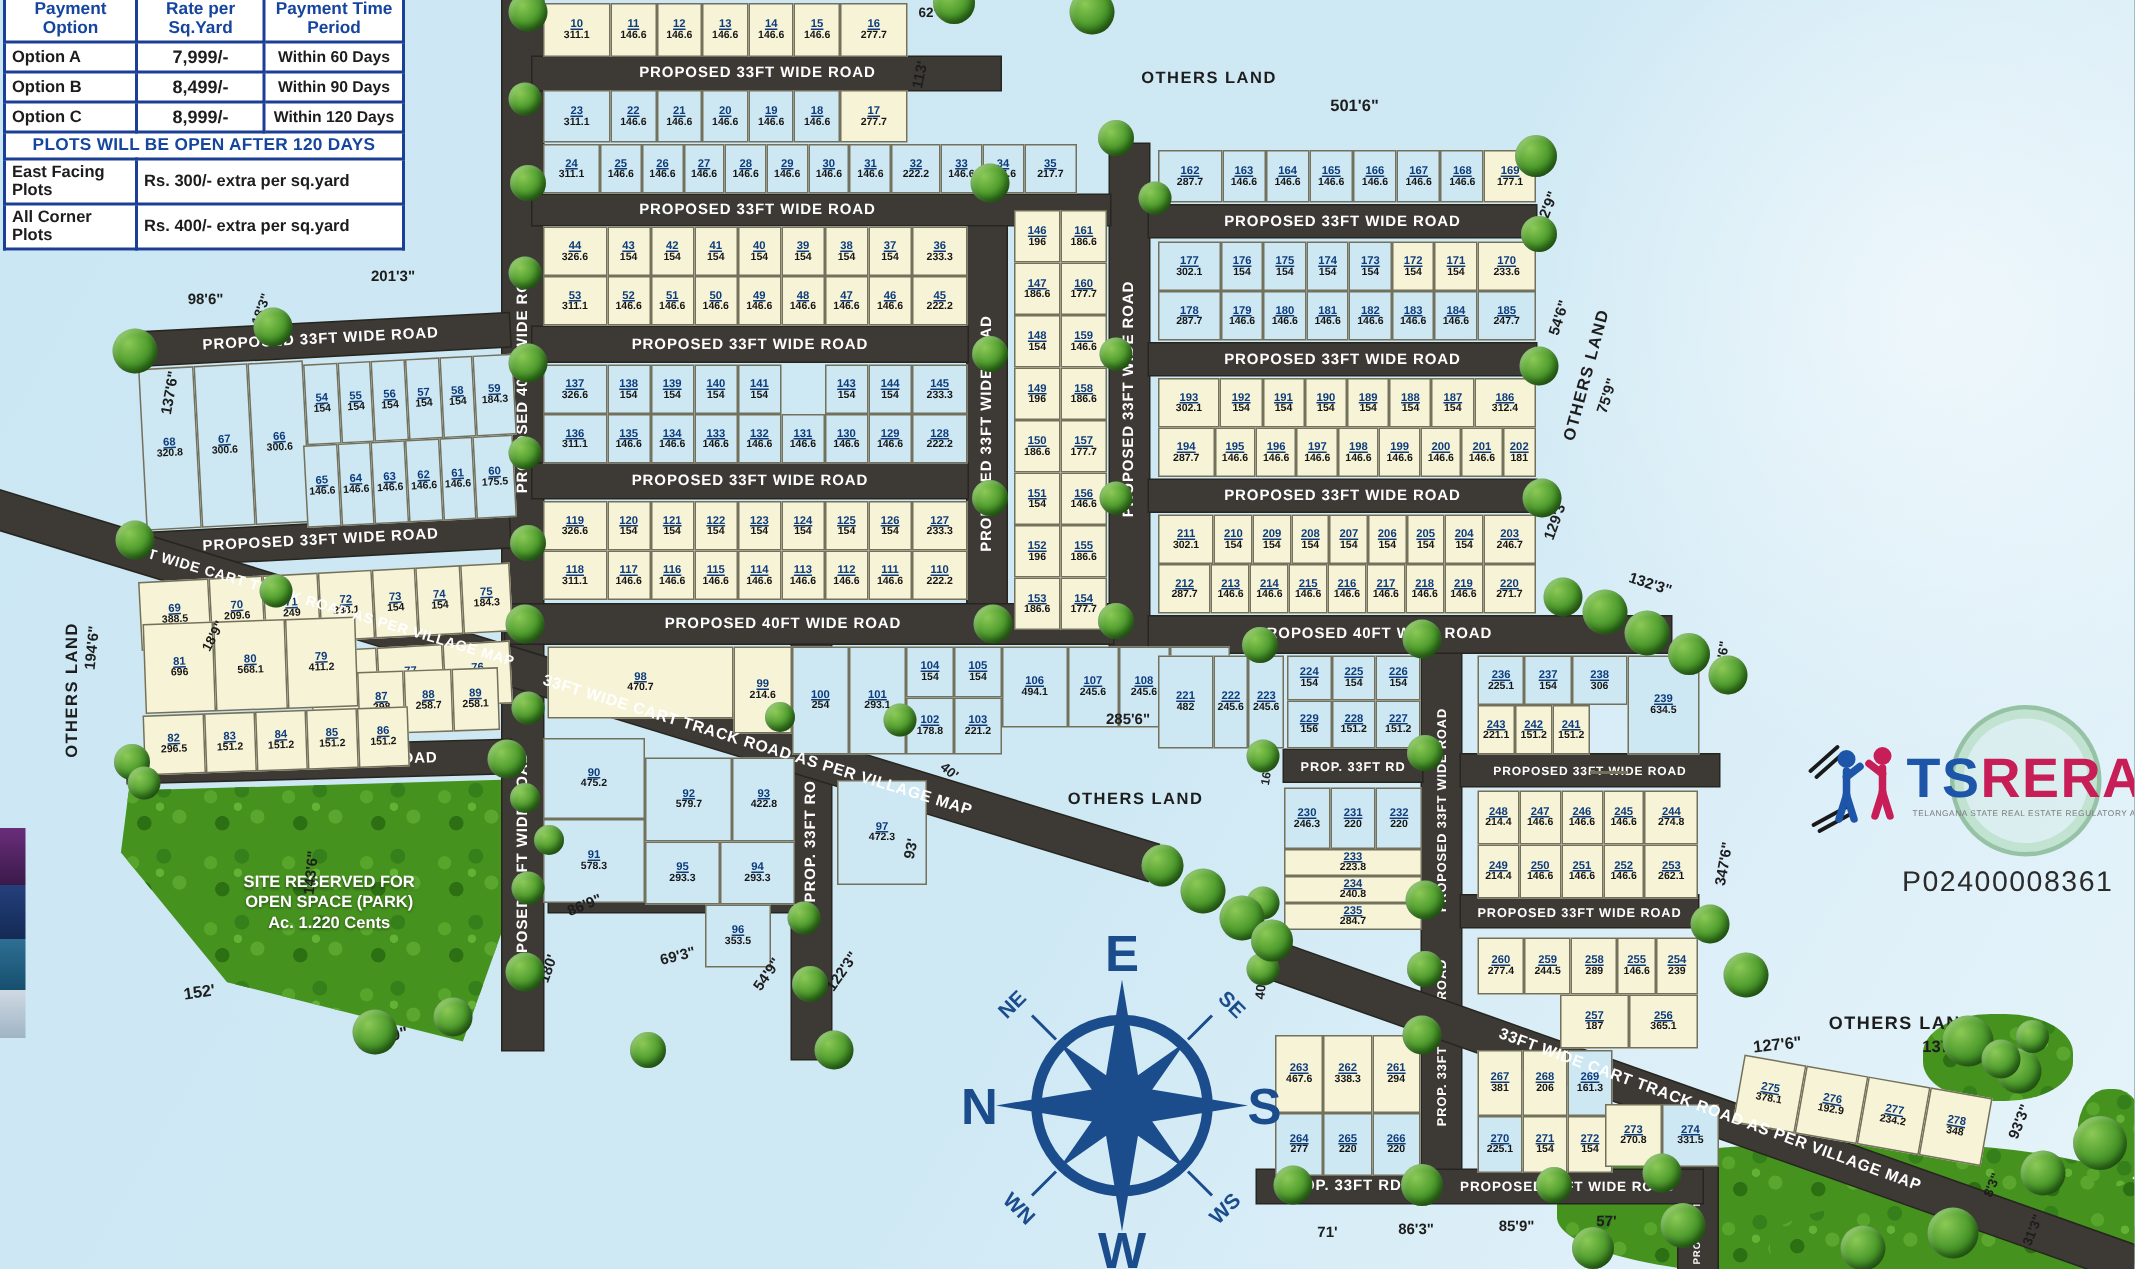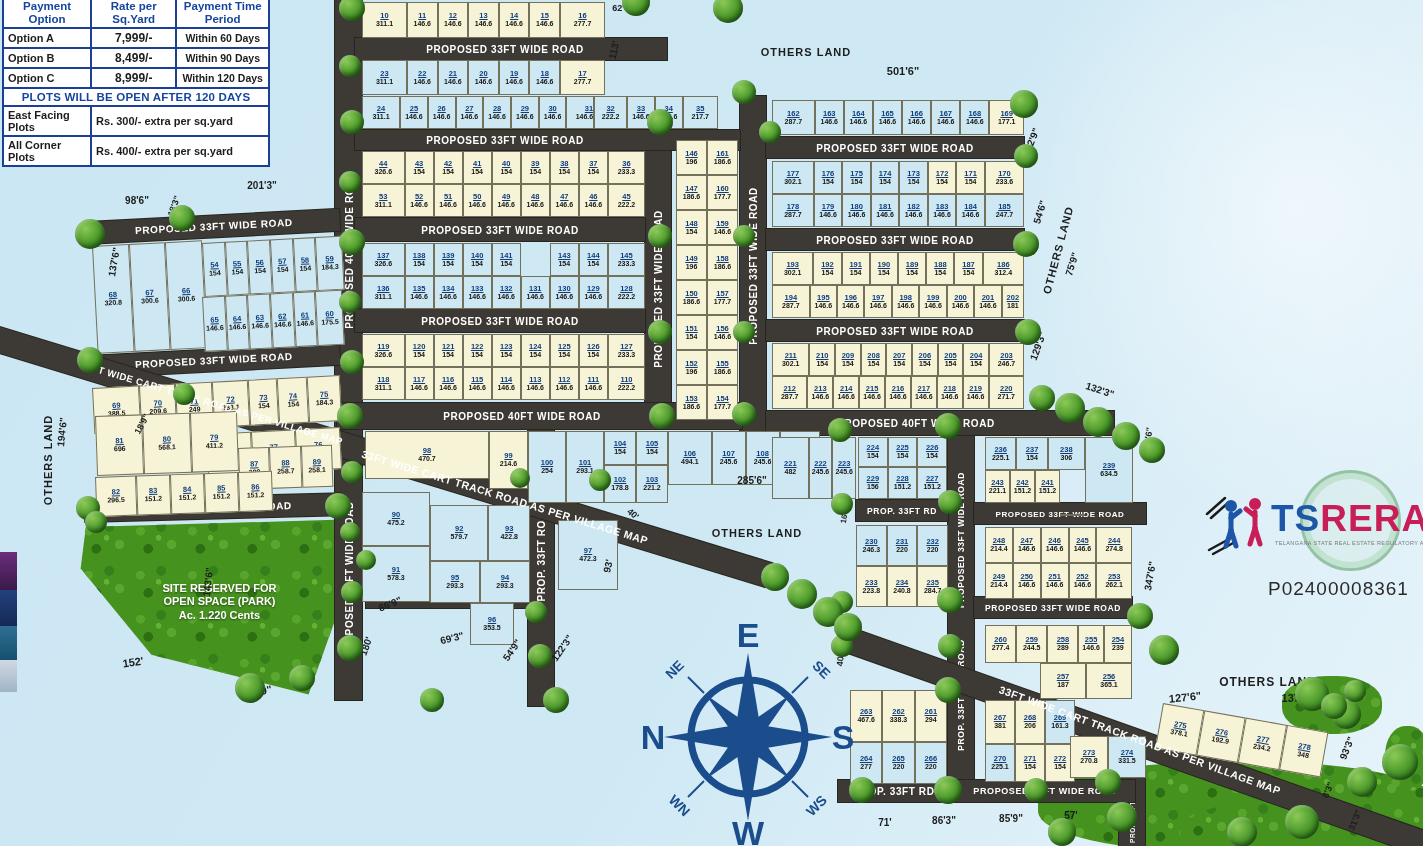--- a/index.html
+++ b/index.html
@@ -336,21 +336,21 @@
         <span class="pa">146.6</span>
       </div>
       <div class="plot bl" style="flex: 1 1 0%;">
         <span class="pn">29</span>
         <span class="pa">146.6</span>
       </div>
       <div class="plot bl" style="flex: 1 1 0%;">
         <span class="pn">30</span>
         <span class="pa">146.6</span>
       </div>
-      <div class="plot bl" style="flex: 1 1 0%; align-items: flex-end;">
+      <div class="plot bl" style="flex: 1 1 0%;">
         <span class="pn">31</span>
         <span class="pa">146.6</span>
       </div>
       <div class="plot bl" style="flex: 1.2 1 0%;">
         <span class="pn">32</span>
         <span class="pa">222.2</span>
       </div>
       <div class="plot bl" style="flex: 1 1 0%;">
         <span class="pn">33</span>
         <span class="pa">146.6</span>
@@ -1273,21 +1273,21 @@
       </div>
       <div class="plot bl" style="flex: 1 1 0%;">
         <span class="pn">231</span>
         <span class="pa">220</span>
       </div>
       <div class="plot bl" style="flex: 1 1 0%;">
         <span class="pn">232</span>
         <span class="pa">220</span>
       </div>
     </div>
-    <div class="block" style="left: 856px; top: 566px; width: 92px; height: 41px;">
+    <div class="block" style="left: 856px; top: 566px; width: 92px; height: 54px; flex-direction: column;">
       <div class="plot cr" style="flex: 1 1 0%;">
         <span class="pn">233</span>
         <span class="pa">223.8</span>
       </div>
       <div class="plot cr" style="flex: 1 1 0%;">
         <span class="pn">234</span>
         <span class="pa">240.8</span>
       </div>
       <div class="plot cr" style="flex: 1 1 0%;">
         <span class="pn">235</span>

